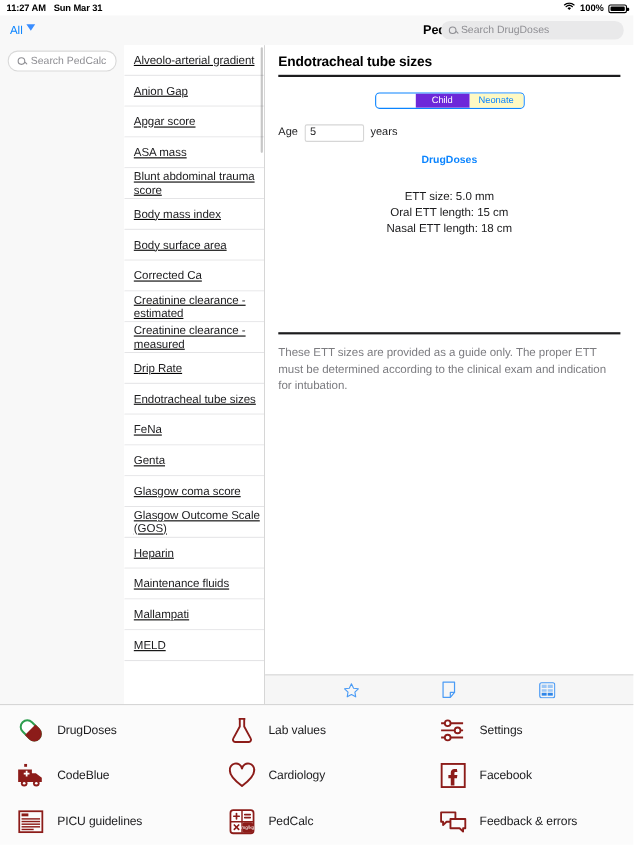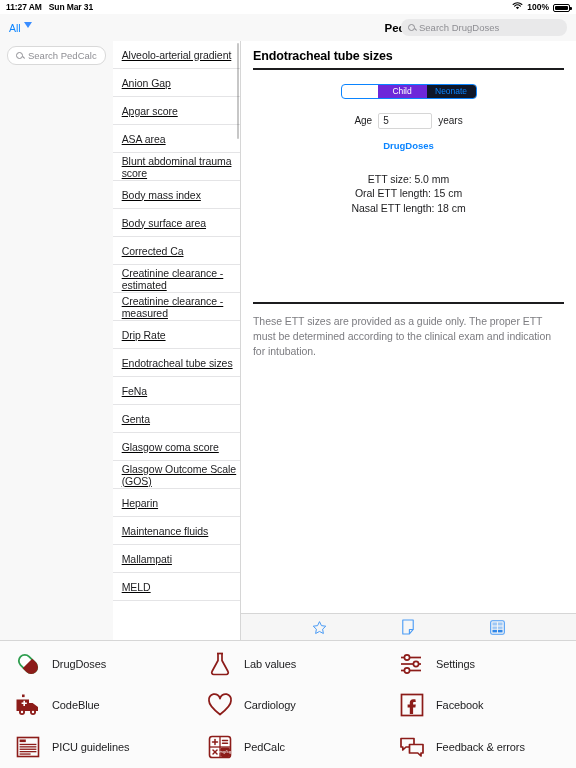--- a/index.html
+++ b/index.html
@@ -156,27 +156,27 @@
     display: flex;
     border: 1px solid #0a84ff;
     border-radius: 4px;
     overflow: hidden;
     width: 136px; height: 15px;
   }
   .seg {
     flex: 1;
     display: flex; align-items: center; justify-content: center;
     font-size: 8.5px; color: #0a84ff;
-    background: #0f172a; cursor: pointer;
+    background: #fef9c3; cursor: pointer;
     letter-spacing: -0.05px;
   }
   .seg.active { background: #6d28d9; color: #fff; margin-left: 36px; }
 
   .field-row {
-    display: flex; align-items: center; justify-content: center;
+    display: flex; align-items: center; justify-content: flex-start;
     gap: 6px; margin-top: 14px;
   }
   .field-label { font-size: 10px; color: #1c1c1e; }
   .field-input {
     width: 54px; height: 16px;
     border: 1px solid #d6d6d6; border-radius: 2px;
     background: #fff;
     font-size: 10px; color: #1c1c1e;
     font-family: "Liberation Sans", sans-serif;
     padding: 0 4px;
@@ -283,21 +283,21 @@
       <div class="list-item">
             <span>Alveolo-arterial gradient</span>
           </div>
           <div class="list-item">
             <span>Anion Gap</span>
           </div>
           <div class="list-item">
             <span>Apgar score</span>
           </div>
           <div class="list-item">
-            <span>ASA area</span>
+            <span>ASA mass</span>
           </div>
           <div class="list-item">
             <span>Blunt abdominal trauma score</span>
           </div>
           <div class="list-item">
             <span>Body mass index</span>
           </div>
           <div class="list-item">
             <span>Body surface area</span>
           </div>

